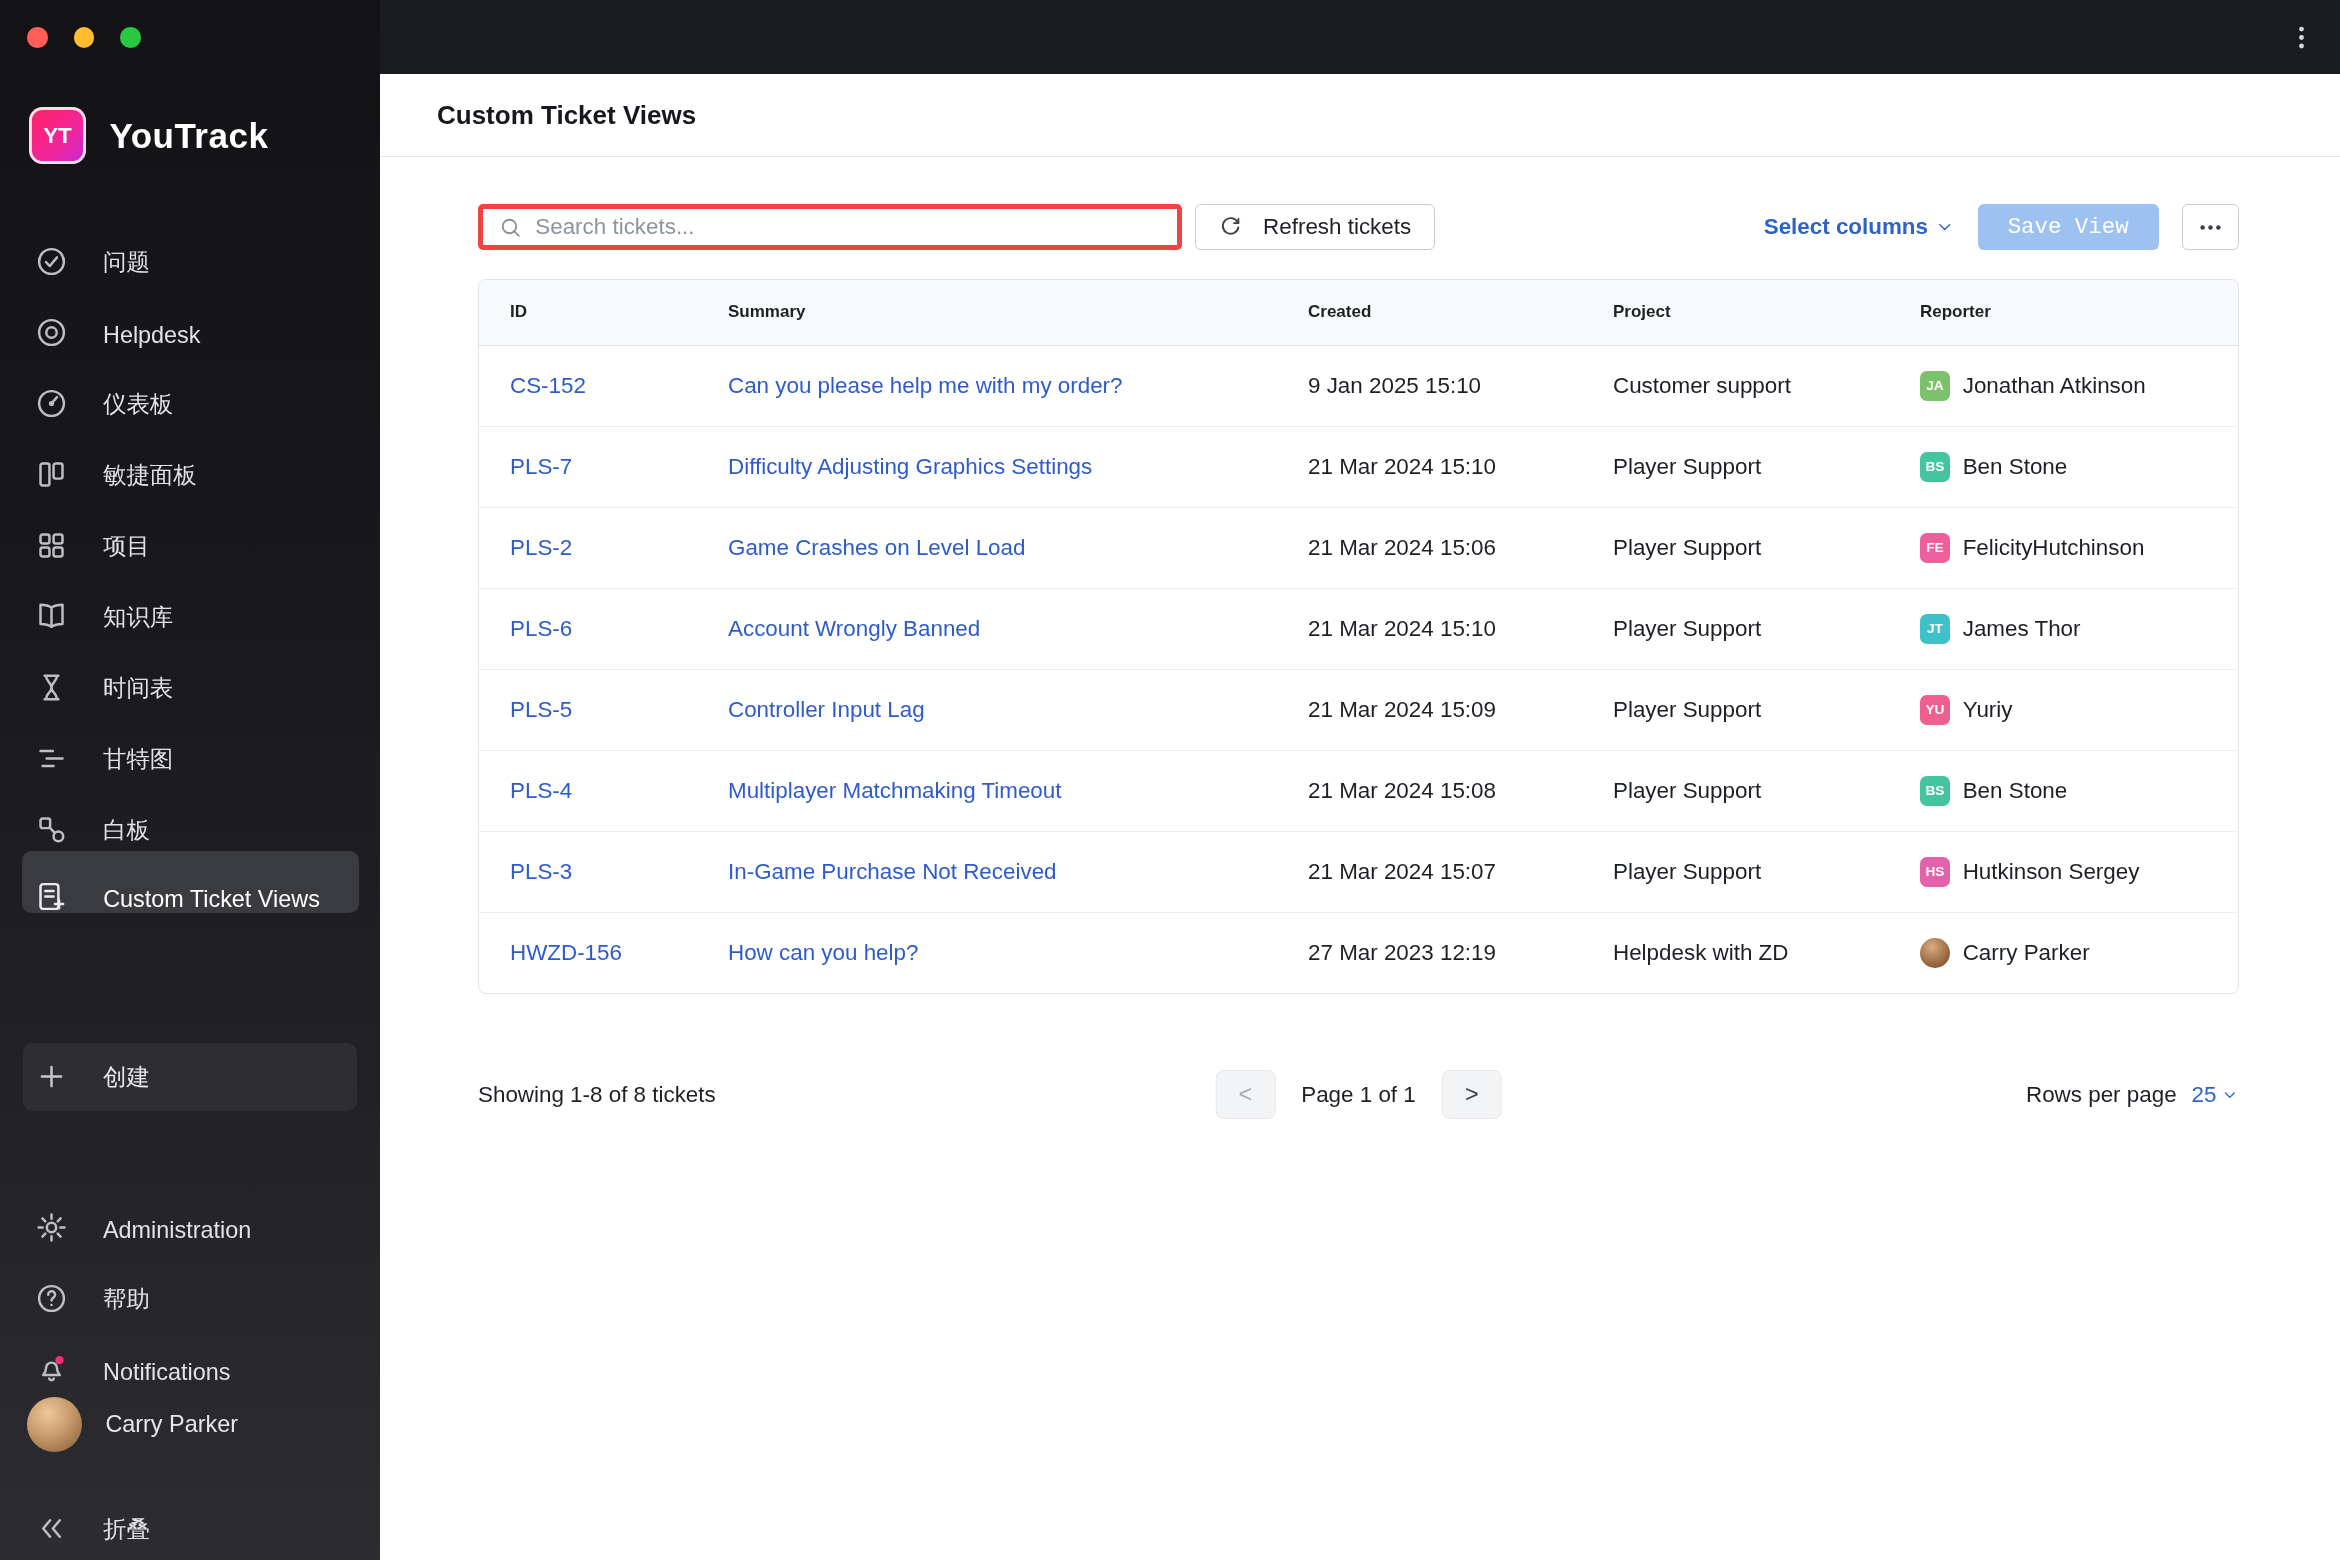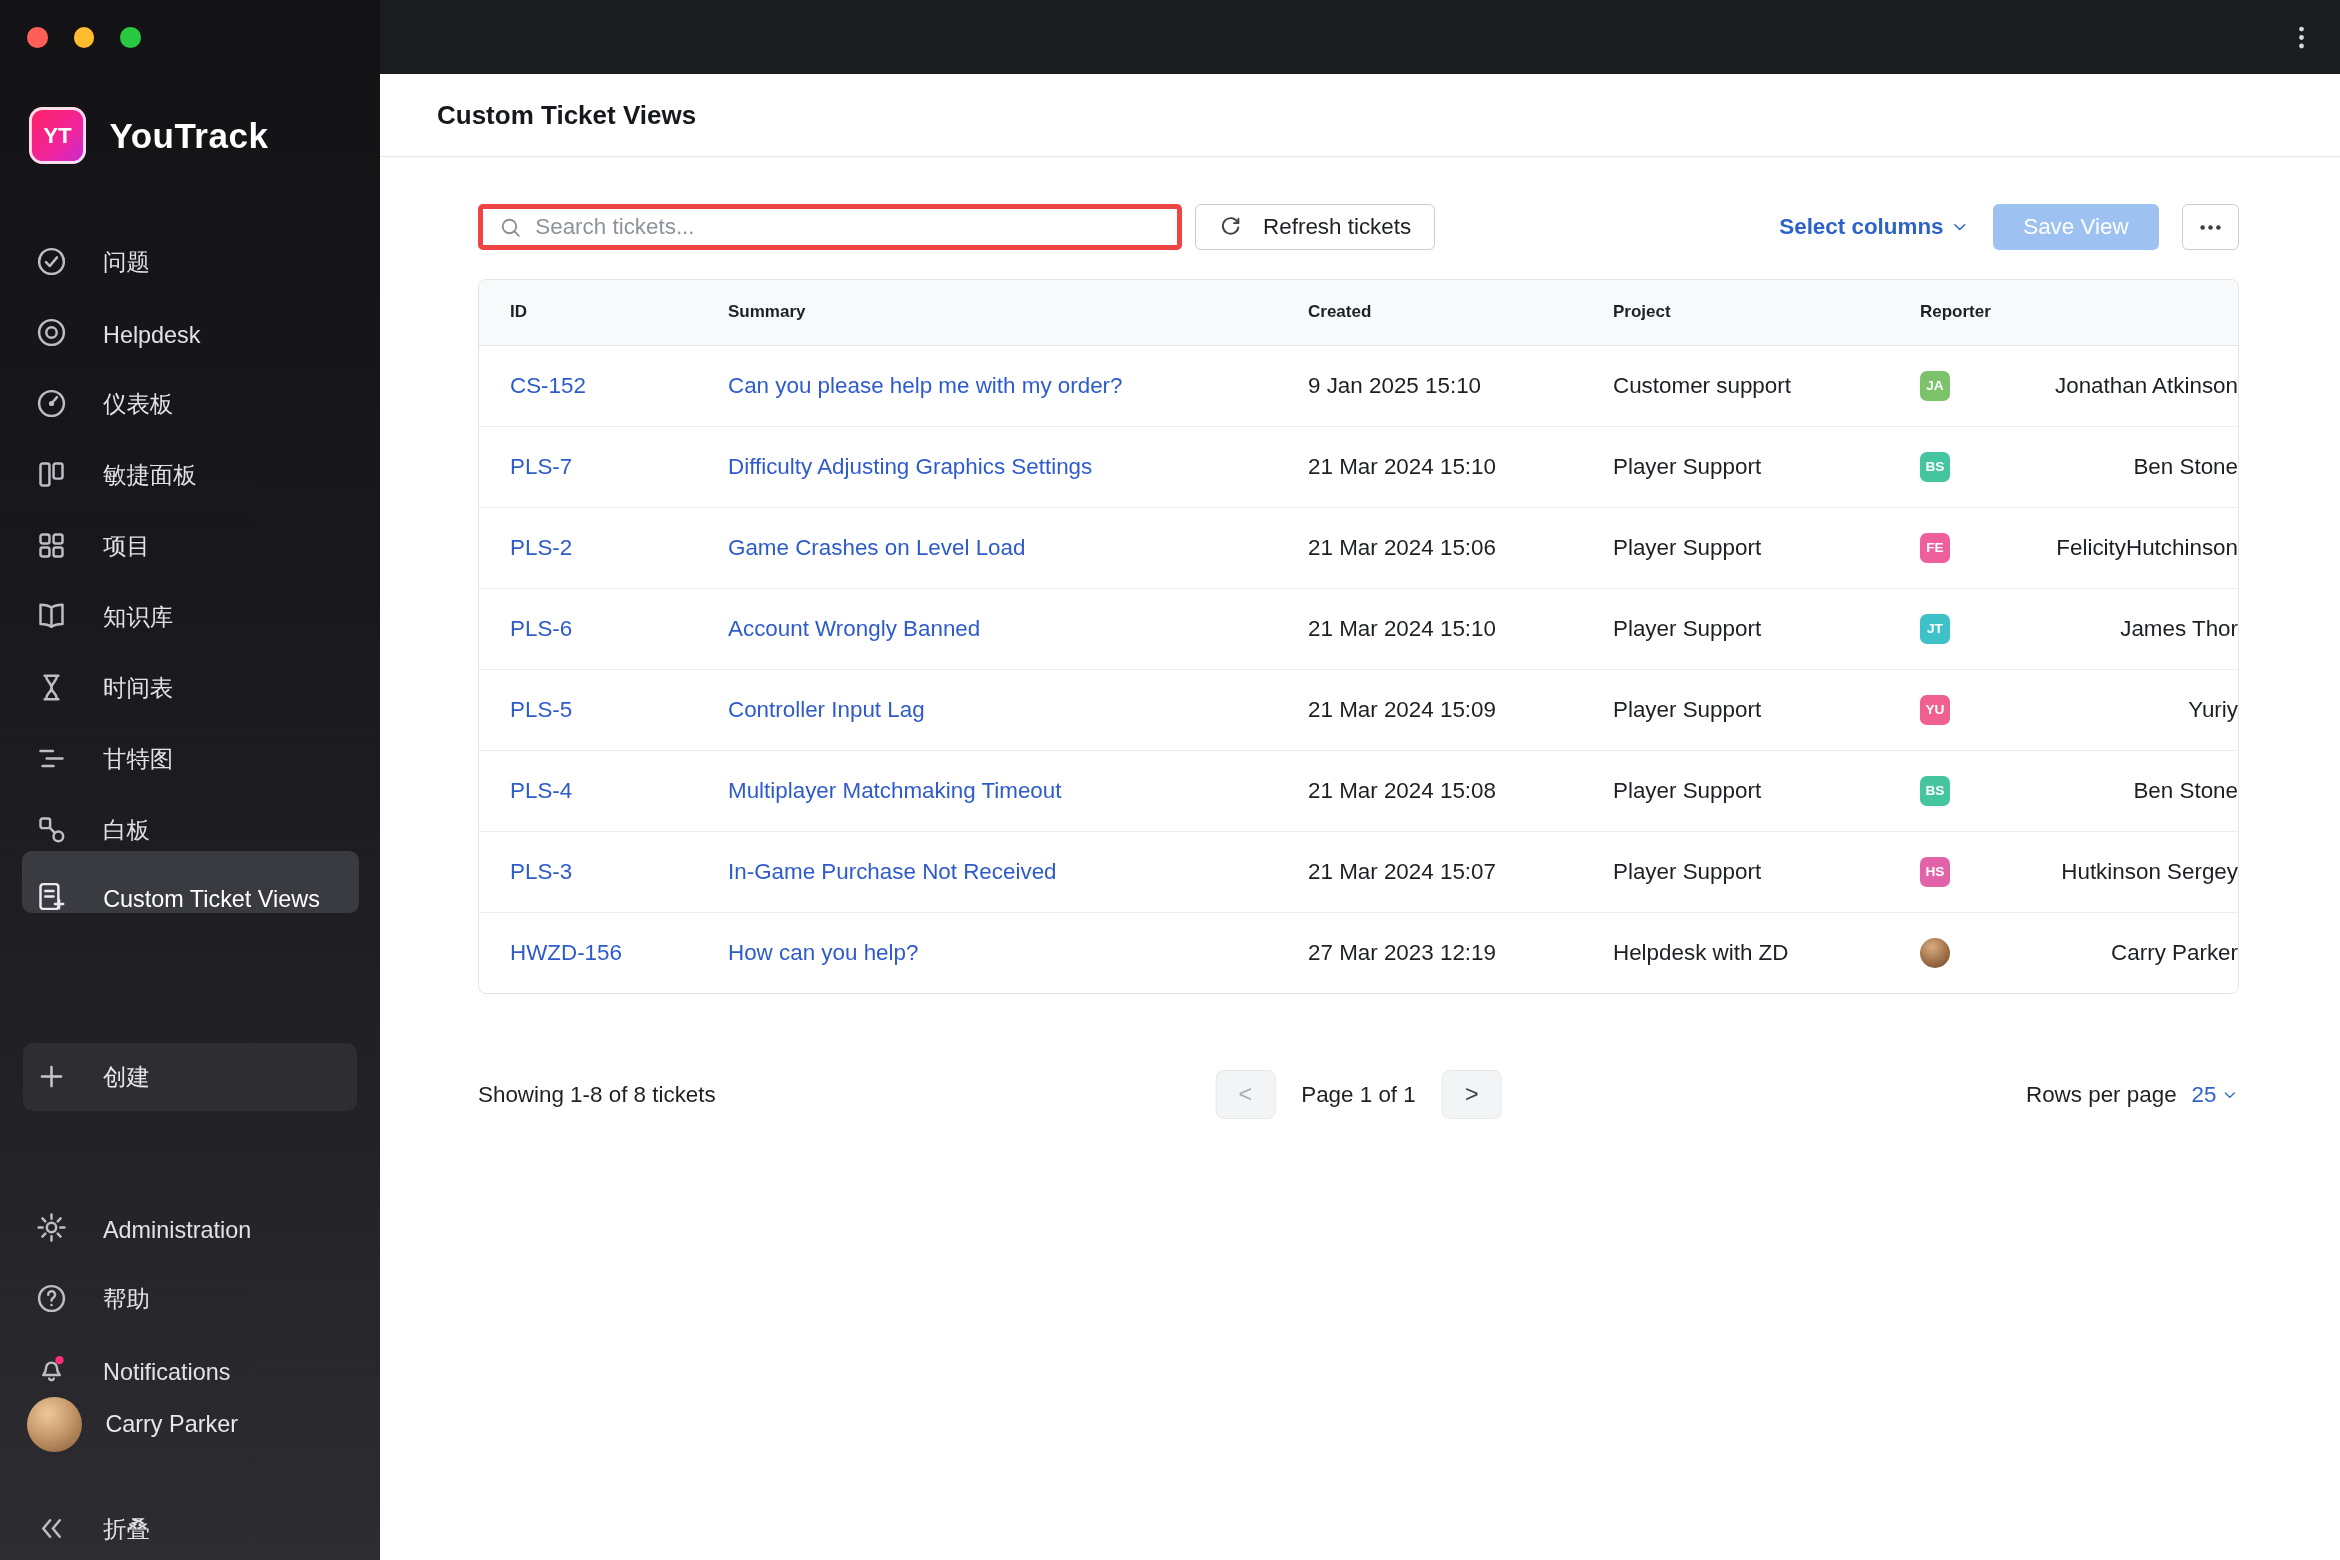--- a/index.html
+++ b/index.html
@@ -60,34 +60,34 @@
   .btn { height:46px; border:1px solid #c9ccd1; border-radius:5.9px; background:#fff;
     display:flex; align-items:center; gap:20px; padding:0 22.4px; font-size:22.4px; color:#1d2025; cursor:pointer;
     font-family:inherit; }
   .refresh-btn { margin-left:12.7px; }
   .refresh-btn .icon{ width:25px; height:25px; color:#3c4artifact148; color:#3c4148; }
   .refresh-btn .icon svg{ width:25px; height:25px; display:block; }
   .toolbar-right { margin-left:auto; display:flex; align-items:center; gap:23.4px; }
   .select-columns { color:#2d63c8; font-size:22.4px; font-weight:bold; display:flex; align-items:center; gap:6.8px; cursor:pointer; }
   .select-columns .icon{ width:19.5px; height:19.5px; } .select-columns .icon svg{width:19.5px;height:19.5px;display:block;}
   .save-view { height:46px; background:#9dc2f1; color:#fff; border:none; border-radius:5.9px;
-    padding:0 30px; font-size:22.4px; font-family:Liberation Sans, sans-serif; }
+    padding:0 30px; font-size:22.4px; font-family:Liberation Mono, monospace; }
   .more-btn { width:57px; padding:0; justify-content:center; color:#3a3f45; gap:0; }
   .more-btn svg{ width:27px; height:27px; }
   
   .table-wrap { margin-top:29px; border:1px solid #e2e4e8; border-radius:7.8px; overflow:hidden; }
   table { width:100%; border-collapse:collapse; table-layout:fixed; }
   thead th { height:65px; background:#f8f9fb; text-align:left; font-size:17px; font-weight:bold;
     color:#1d2025; border-bottom:1px solid #e2e4e8; }
   th:first-child, td:first-child { padding-left:31px; }
   tbody td { height:81px; border-bottom:1px solid #eceef1; font-size:22.4px; color:#1c1f24;
     white-space:nowrap; overflow:hidden; }
   tbody tr:last-child td { border-bottom:none; }
   a.link { color:#2e5bcc; text-decoration:none; cursor:pointer; }
-  .rep-wrap { display:flex; align-items:center; gap:12.7px;justify-content:space-between; }
+  .rep-wrap { display:flex; align-items:center; gap:12.7px; }
   .avatar { width:30px; height:30px; border-radius:6.8px; color:#fff; font-size:13.7px; font-weight:bold;
     display:flex; align-items:center; justify-content:center; flex:none; }
   .avatar.photo { border-radius:50%; background:radial-gradient(circle at 40% 30%, #d9ac7f 0%, #9a6b43 60%, #6e4526 100%); }
   
   .footerbar { position:relative; margin-top:76px; display:flex; align-items:center; font-size:22.4px; color:#1d2025; height:49px; }
   .pager { position:absolute; left:50%; transform:translateX(-50%); display:flex; align-items:center; gap:26px; }
   .page-btn { width:60px; height:49px; border-radius:7.8px; background:#f3f4f6; border:1px solid #e6e8eb;
     display:flex; align-items:center; justify-content:center; font-size:23.4px; cursor:pointer; font-family:inherit; }
   .page-btn.prev { color:#a7acb4; }
   .page-btn.next { color:#3c4148; }

